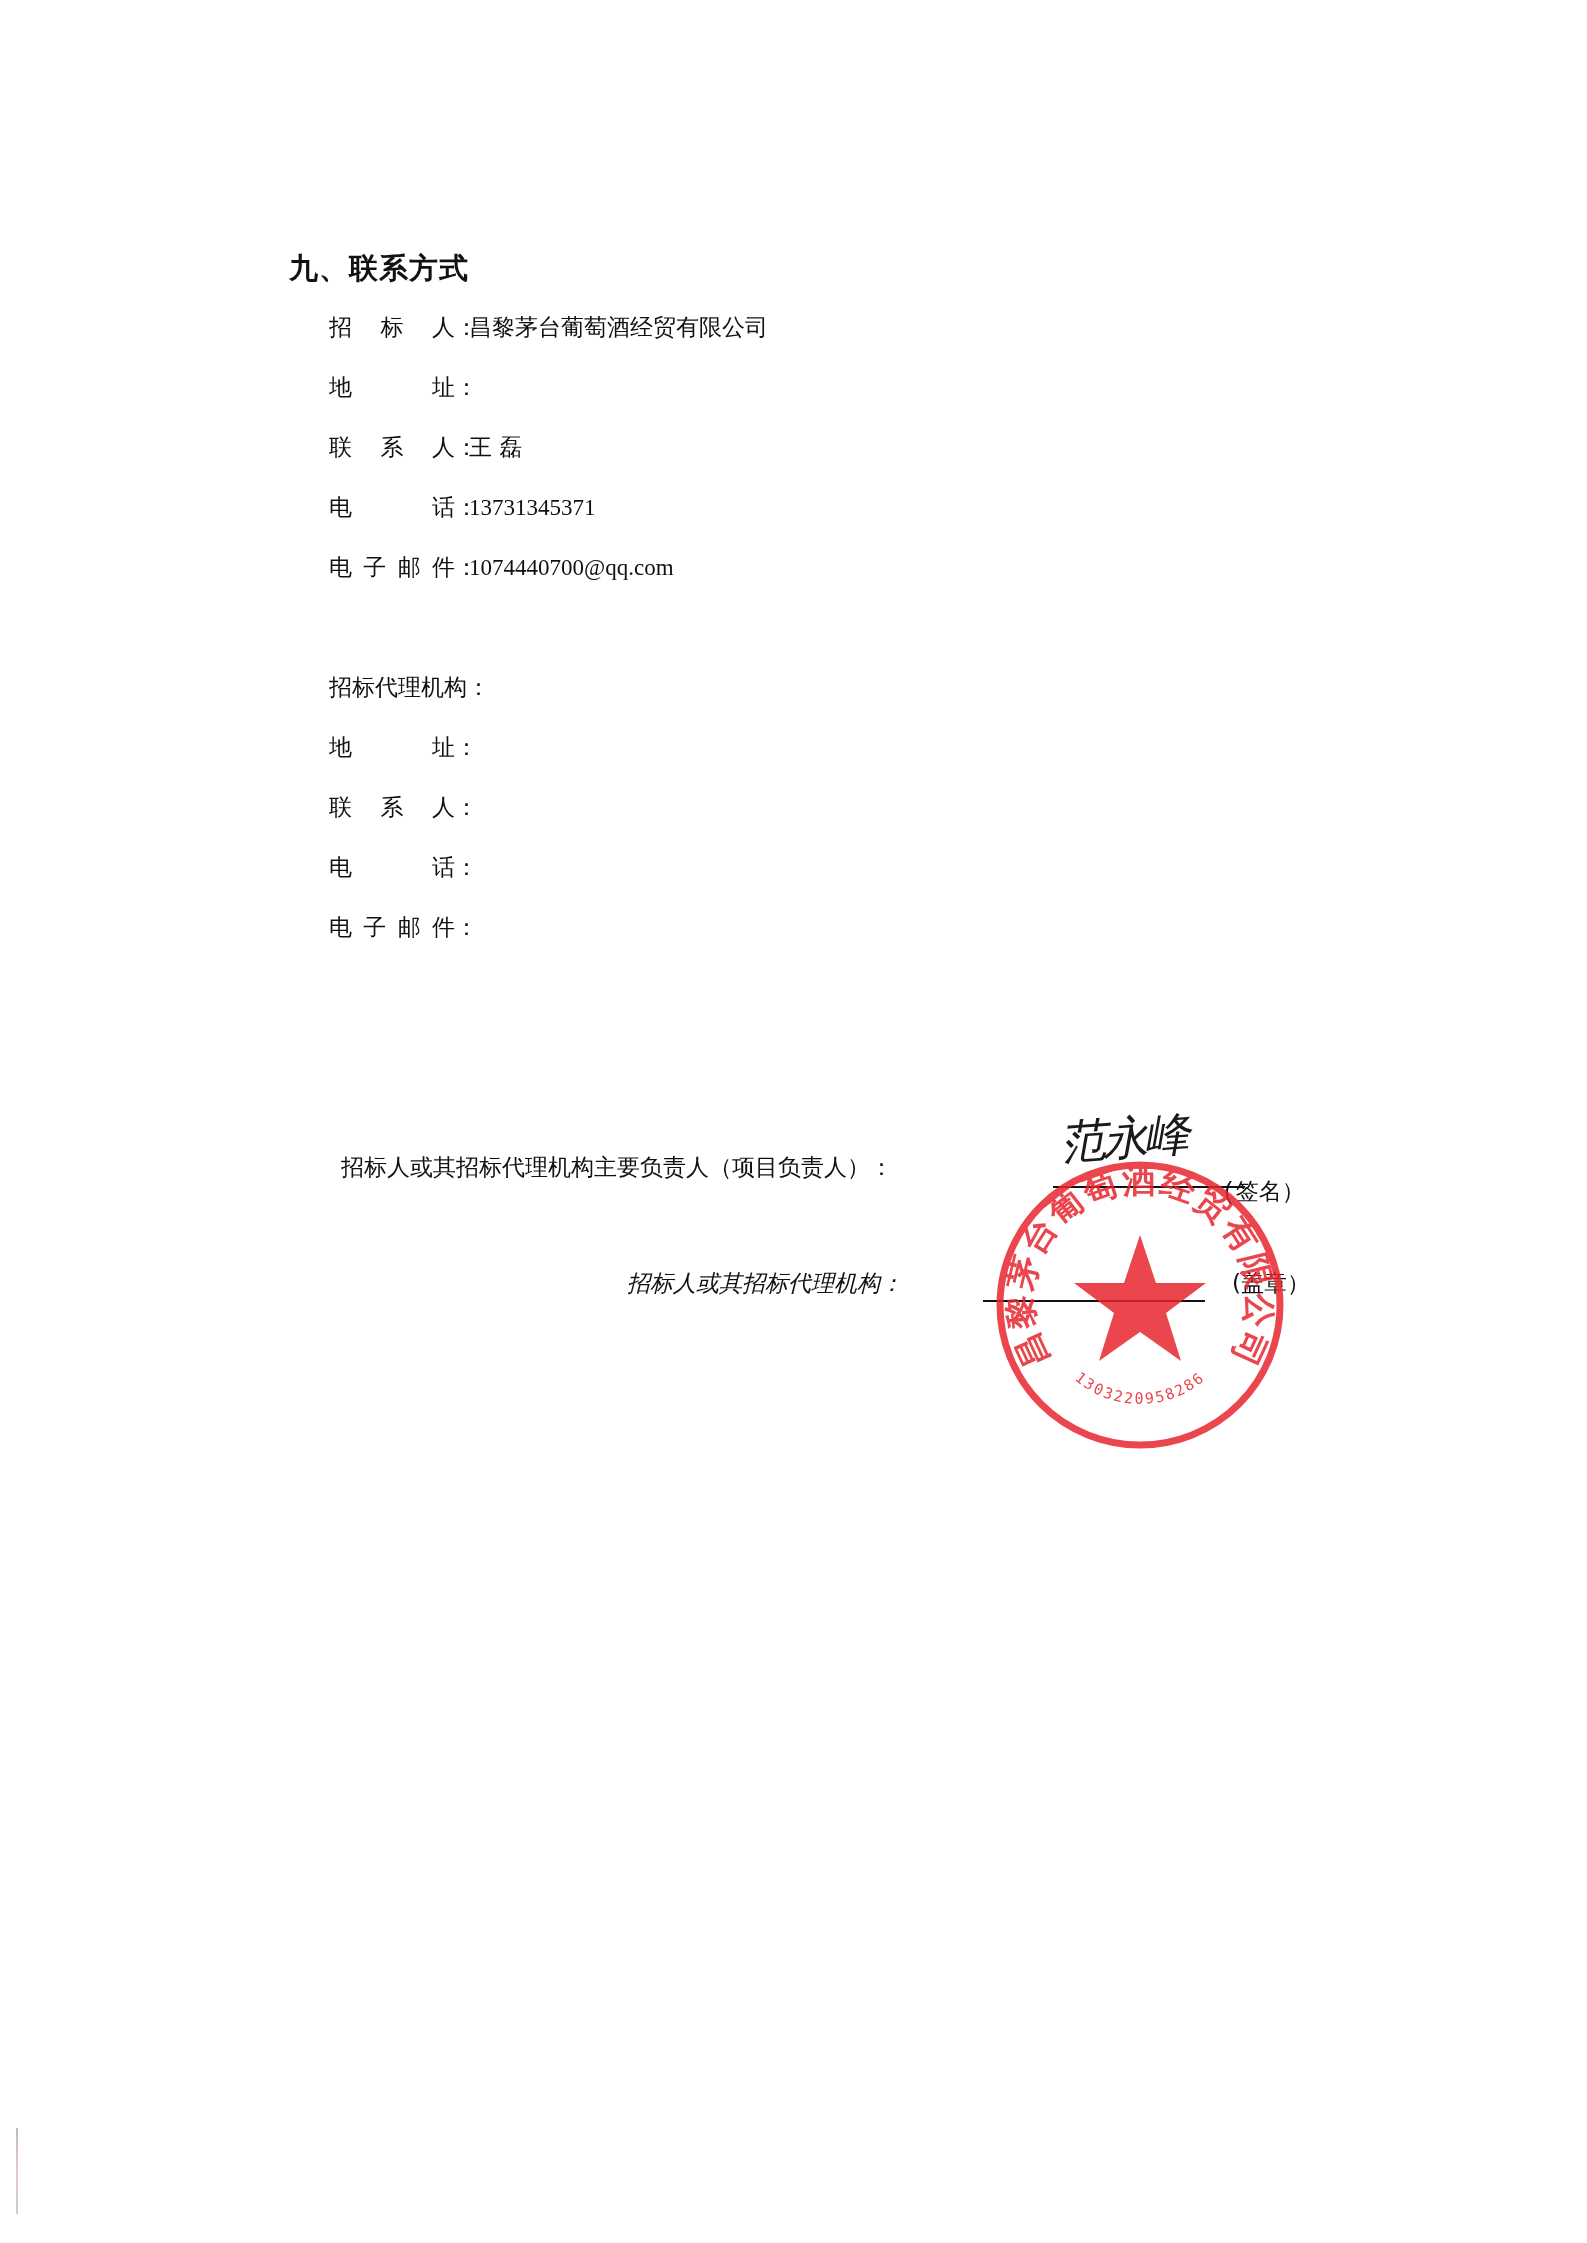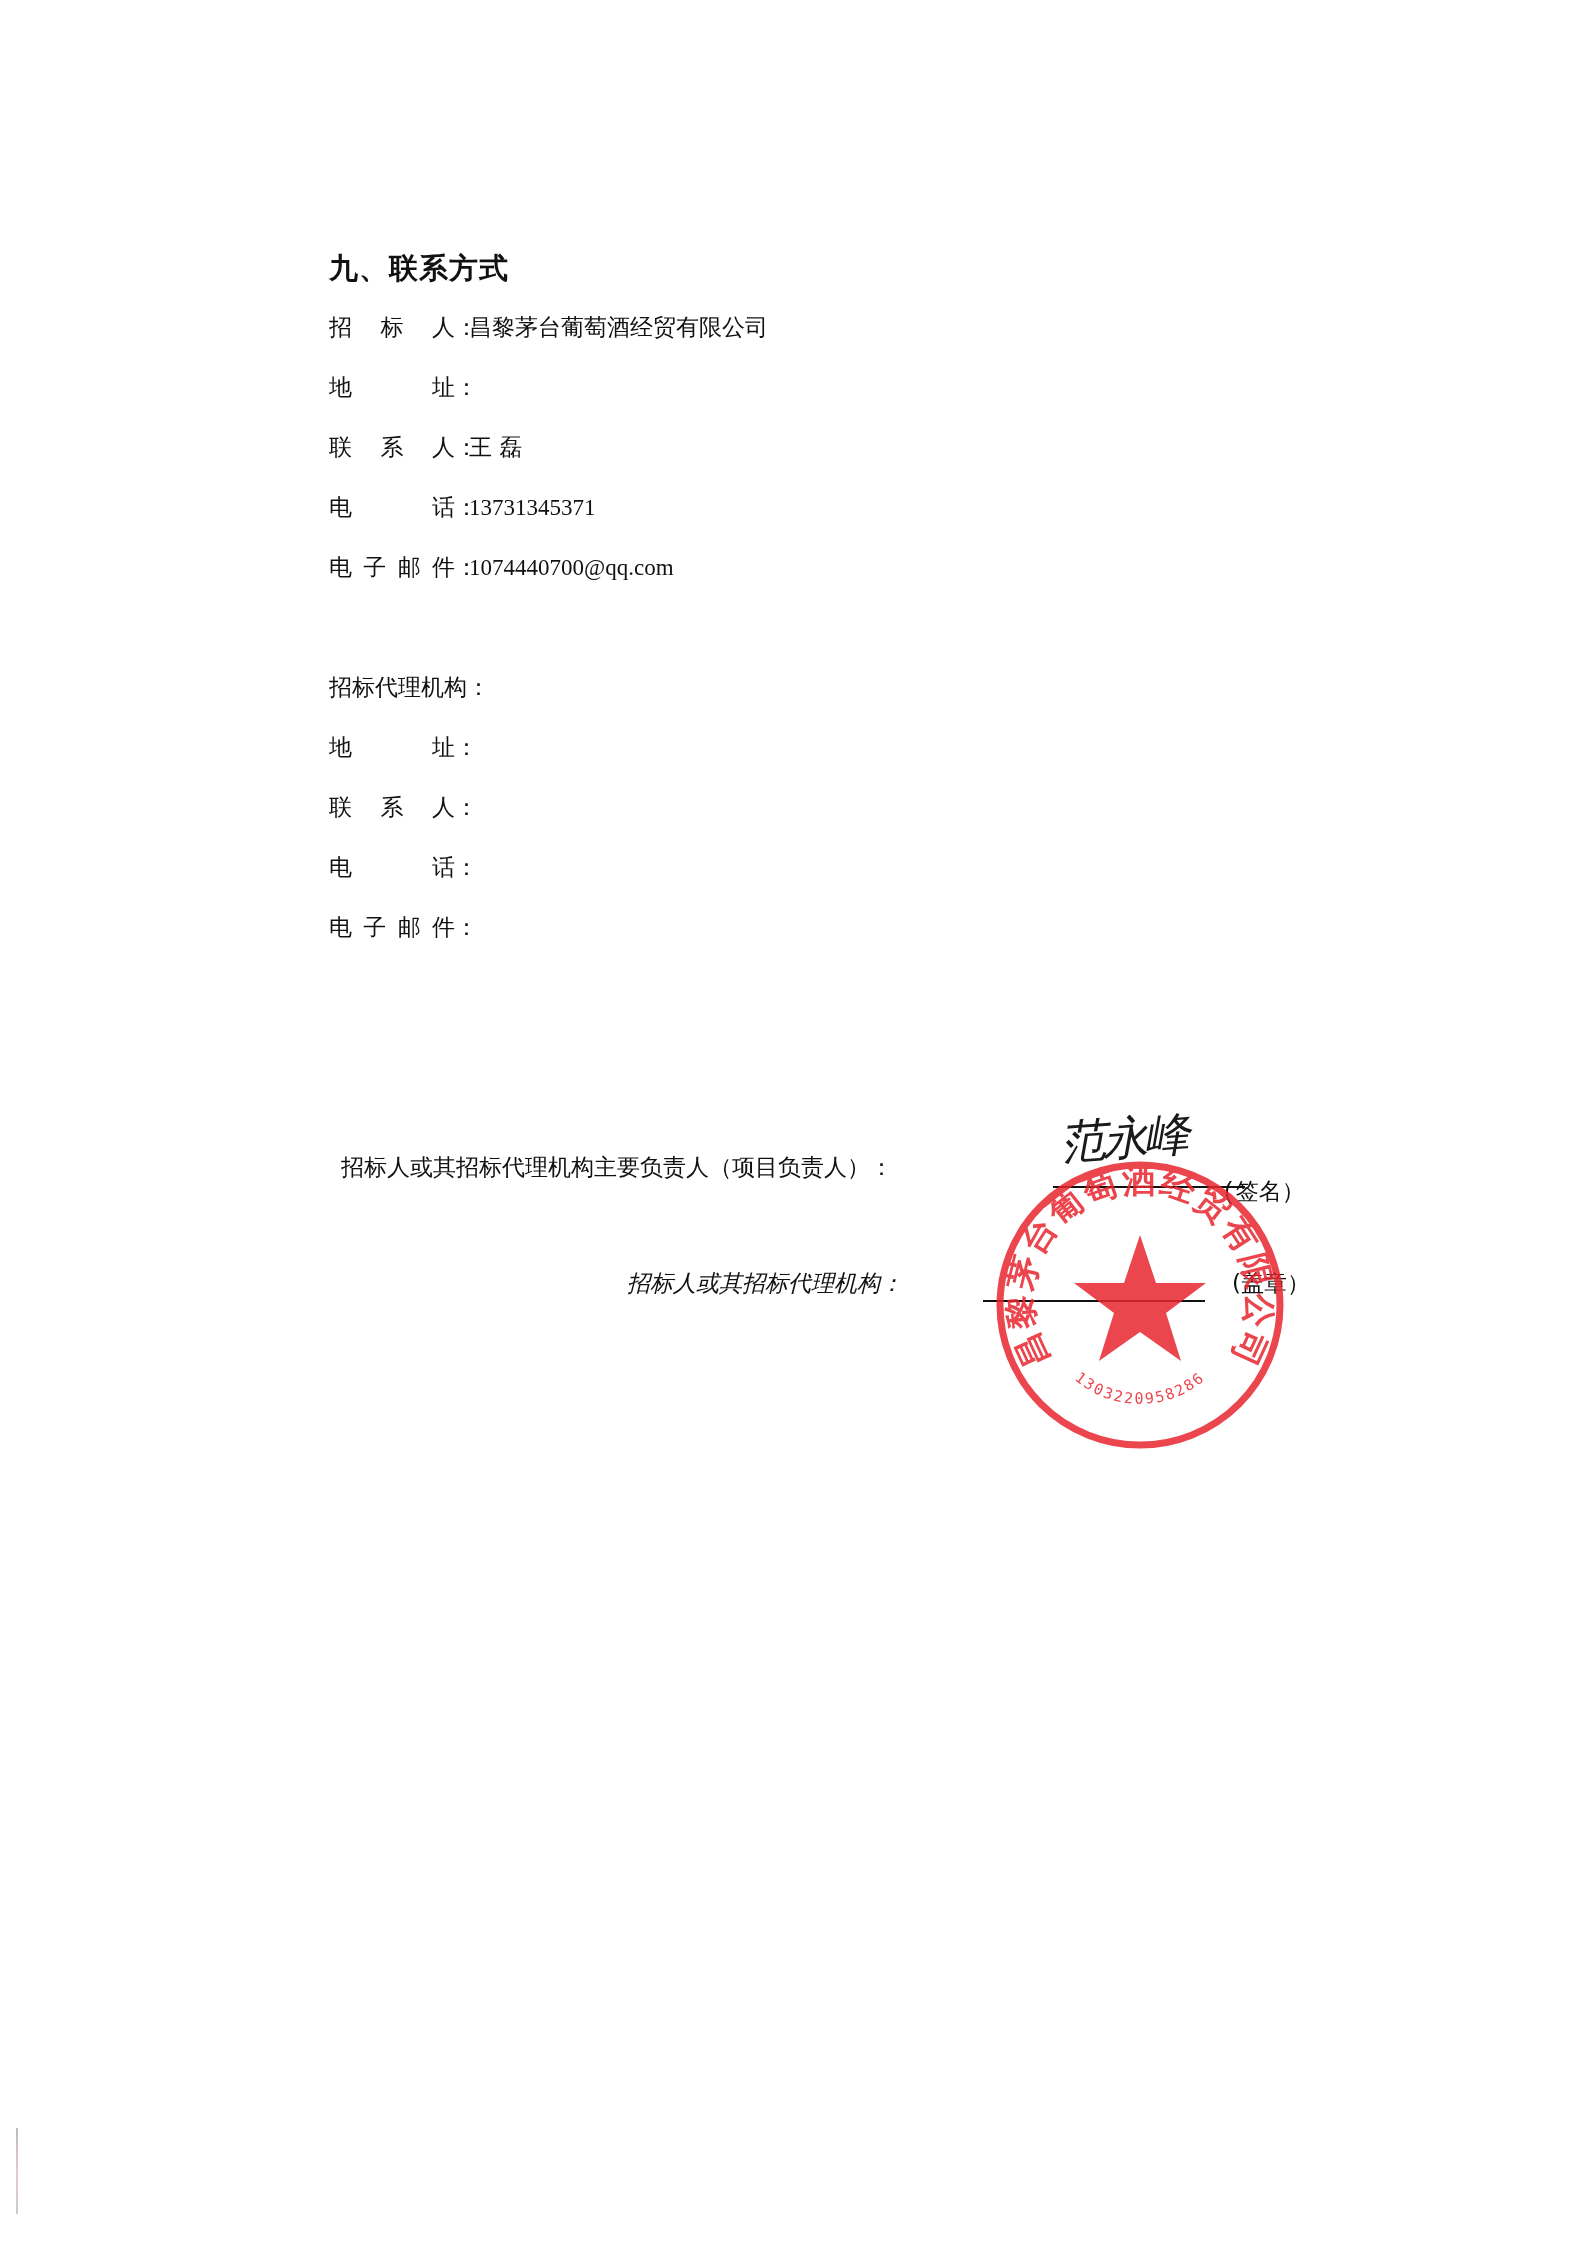--- a/index.html
+++ b/index.html
@@ -1,18 +1,18 @@
 <!DOCTYPE html>
 <html><head>
   <meta charset="utf-8">
   <style>
     html, body { margin: 0; padding: 0; background: #ffffff; }
     body { width: 1587px; height: 2243px; position: relative; overflow: hidden;
            font-family: "DejaVu Sans", "Liberation Sans", sans-serif; color: #111; }
-    .heading { position: absolute; left: 289px; top: 249px; font-size: 29px; font-weight: bold; letter-spacing: 1px; margin-left: 40px; }
+    .heading { position: absolute; left: 289px; top: 249px; font-size: 29px; font-weight: bold; letter-spacing: 1px; }
     .row { position: absolute; left: 329px; font-size: 23px; white-space: nowrap; display: flex; align-items: baseline; }
     .lbl { display: inline-block; width: 126px; display: flex; justify-content: space-between; }
     .lbl span { display: inline-block; }
     .colon { width: 14px; display: inline-block; }
     .val { display: inline-block; }
     .mono { font-family: Liberation Serif, serif; font-size: 23px; }
     .sig-line { position: absolute; font-size: 23px; white-space: nowrap; }
     .underline { position: absolute; height: 2px; background: #111; }
     .signature { position: absolute; left: 1060px; top: 1108px; font-family: "DejaVu Serif", serif;
                  font-size: 46px; font-style: italic; color: #1a1a1a; transform: rotate(-4deg); letter-spacing: -4px; }

